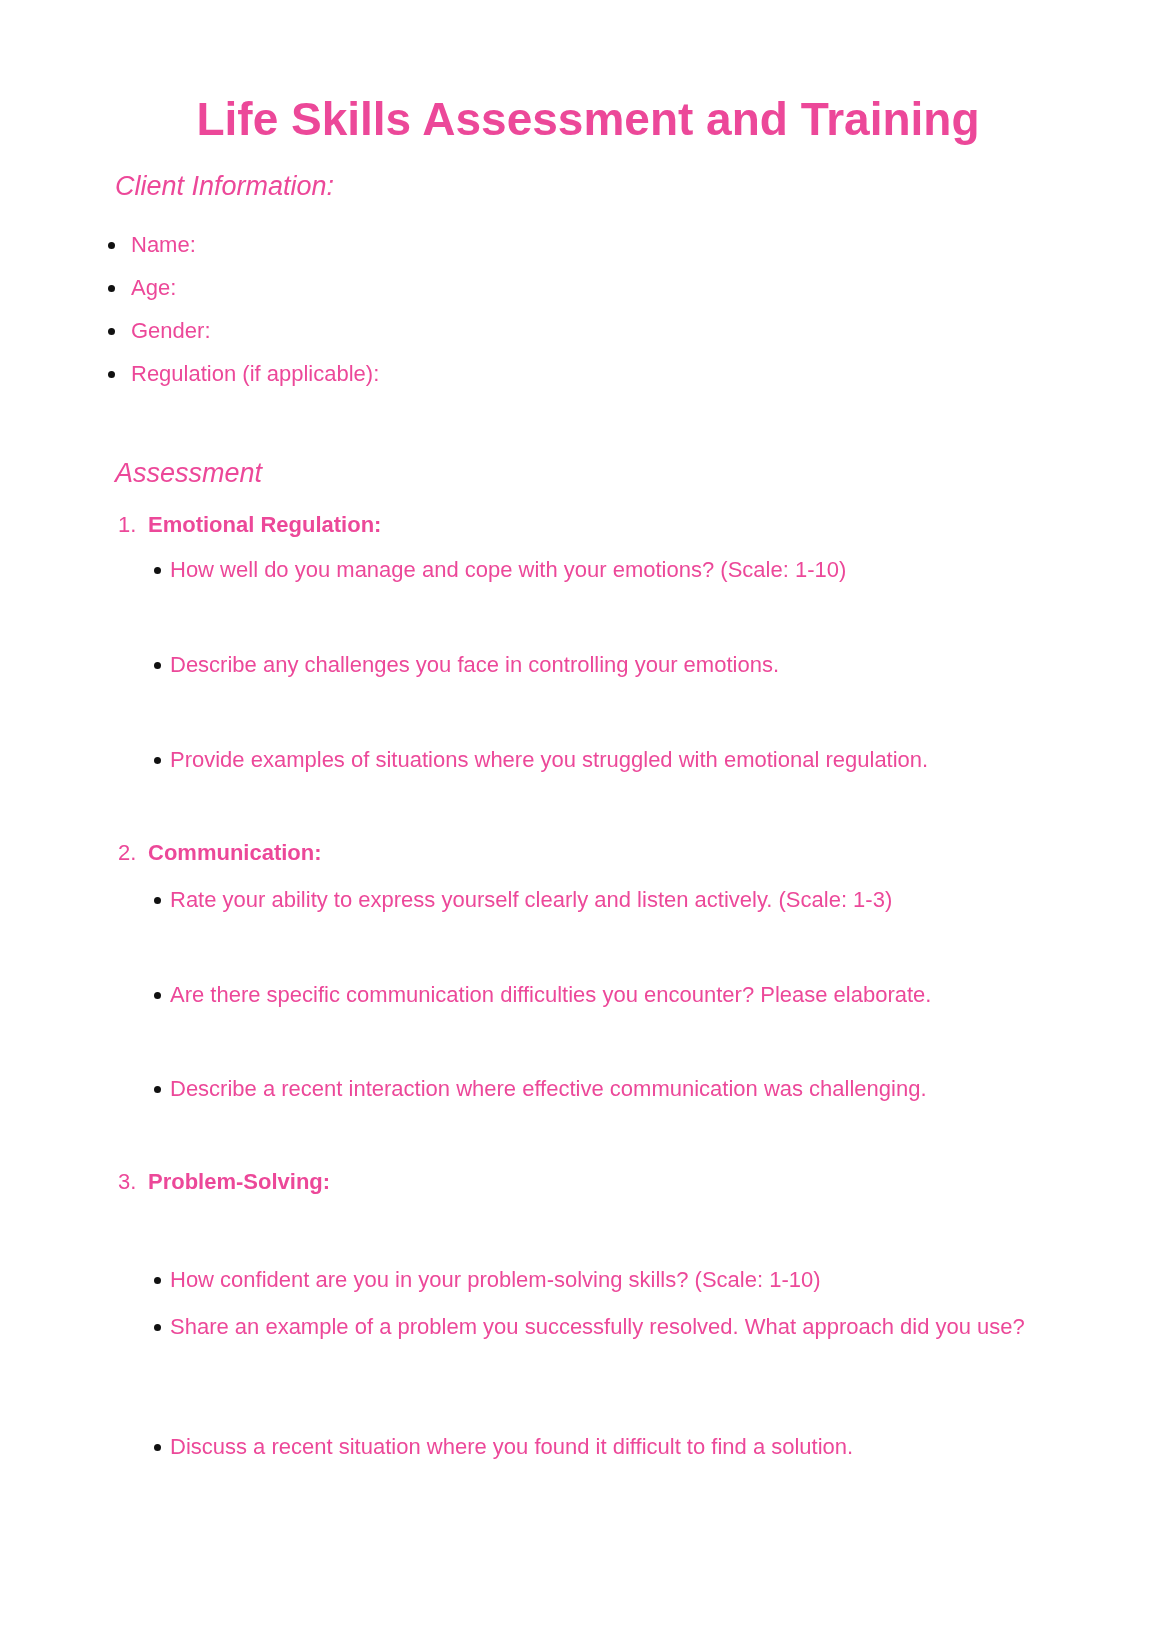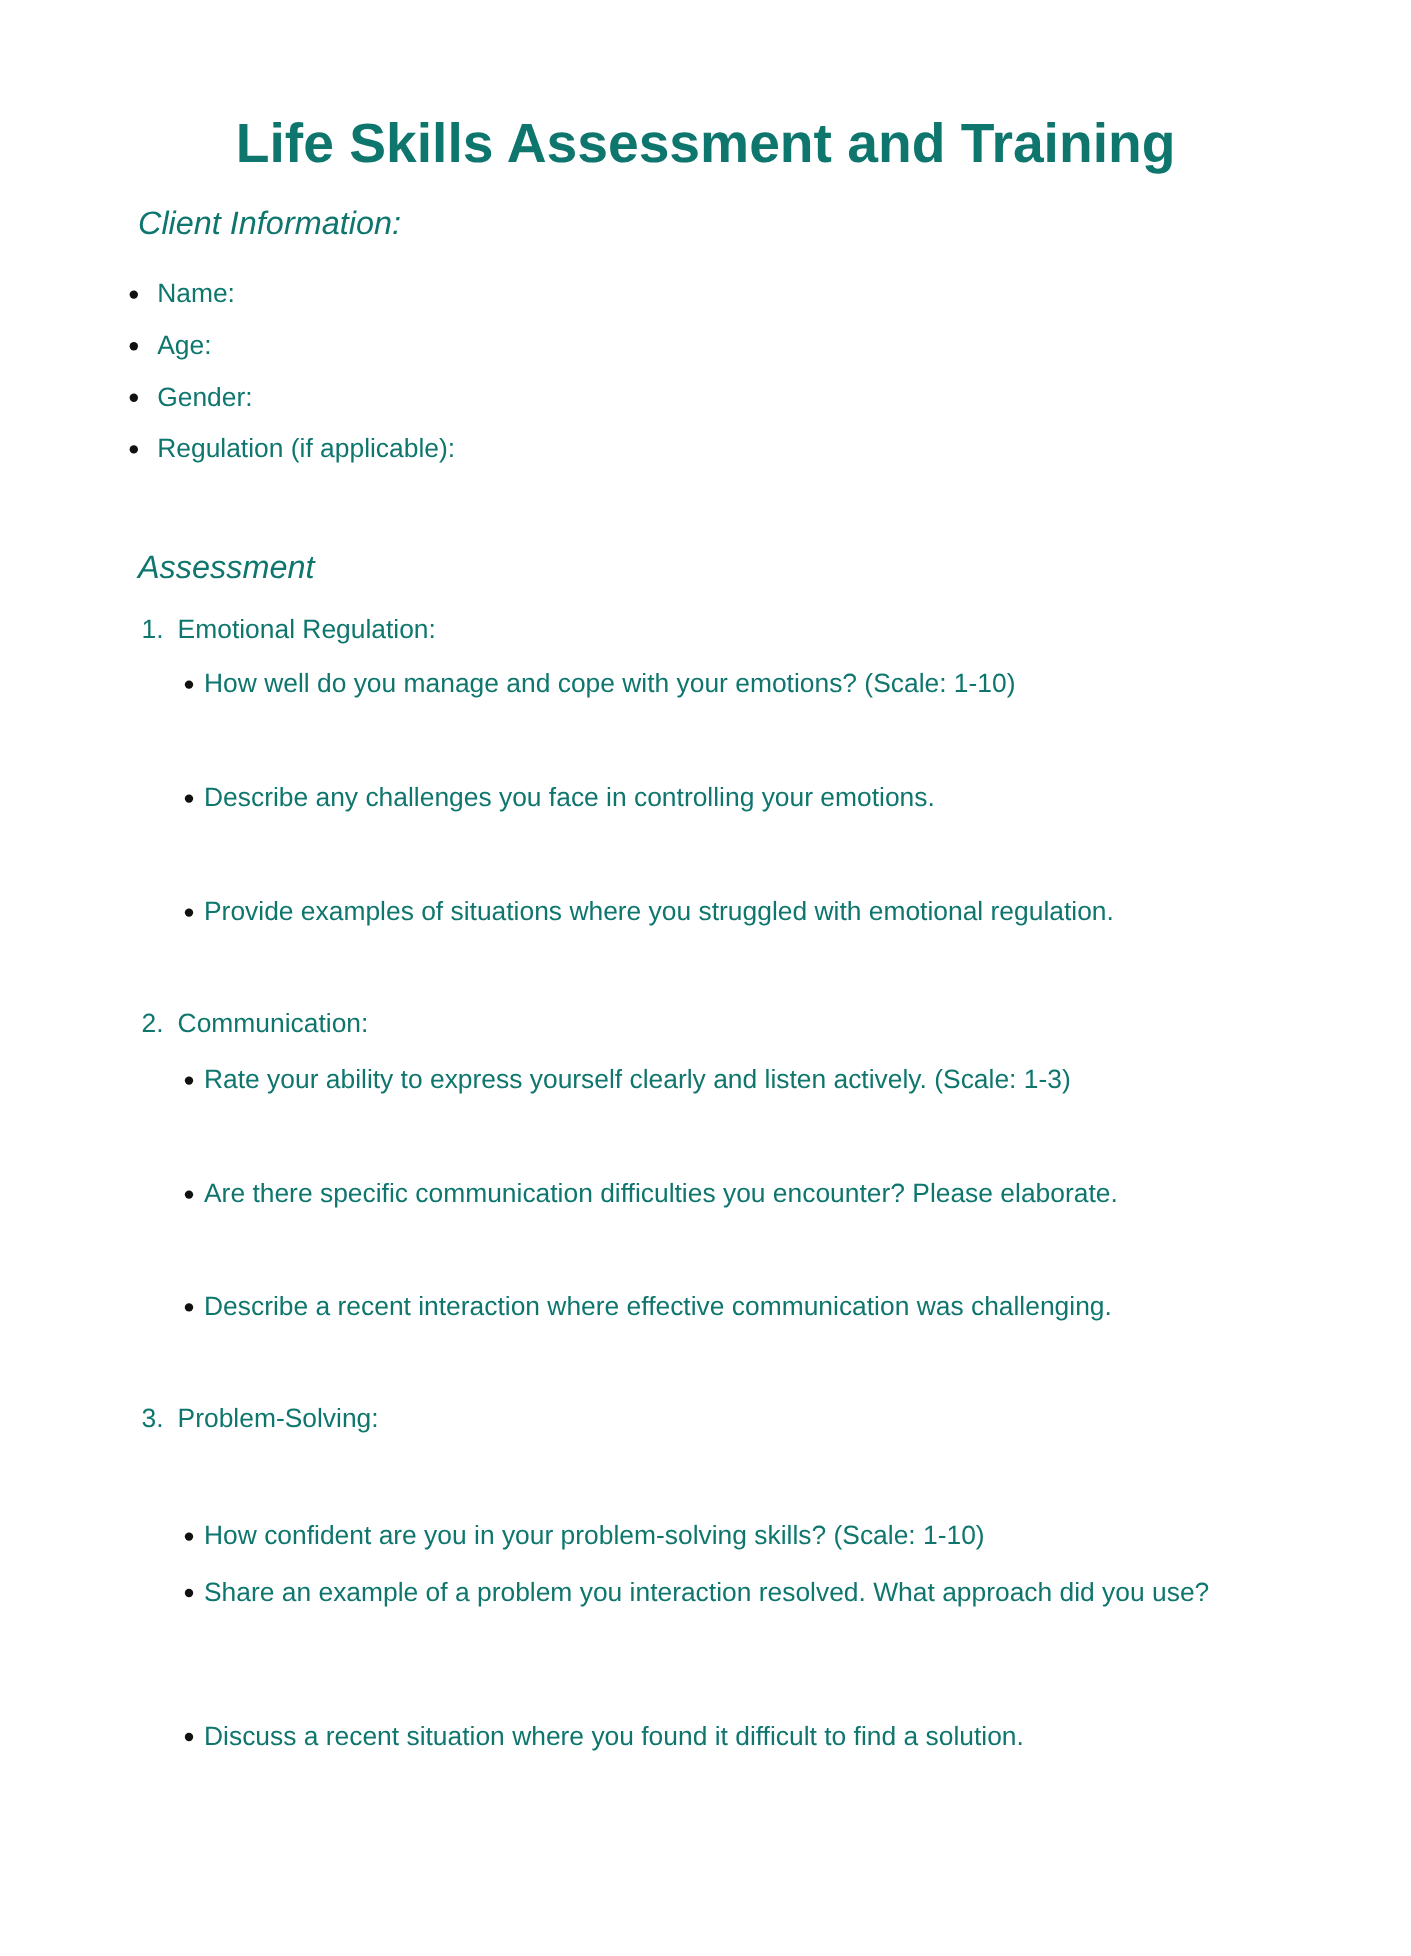--- a/index.html
+++ b/index.html
@@ -12,21 +12,21 @@
     width: 1176px;
     height: 1630px;
     background: #ffffff;
     color: #111111;
     font-family: "Liberation Sans", sans-serif;
     overflow: hidden;
   }
   .line {
     position: absolute;
     white-space: nowrap;
-    color: #0f766e;
+    color: #ec4899;
   }
   .doc-title {
     left: 0;
     width: 1176px;
     text-align: center;
     font-size: 46px;
     font-weight: bold;
     letter-spacing: 0px;
   }
   .section-heading {
@@ -38,21 +38,21 @@
   .group-heading {
     left: 118px;
     font-size: 22px;
   }
   .group-heading .num {
     display: inline-block;
     min-width: 30px;
     font-weight: normal;
   }
   .group-heading .gtitle {
-    font-weight: normal;
+    font-weight: bold;
   }
   .bullet {
     font-size: 22px;
     line-height: 25px;
   }
   .bullet .dot {
     position: absolute;
     left: 0;
     top: 10px;
     width: 7px;
@@ -131,20 +131,20 @@
 
   <div class="line group-heading" style="top:1169px">
     <span class="num">3.</span><span class="gtitle">Problem-Solving:</span>
   </div>
   <div class="line bullet q-bullet" style="top:1267px">
     <span class="dot"></span>
     <span>How confident are you in your problem-solving skills? (Scale: 1-10)</span>
   </div>
   <div class="line bullet q-bullet" style="top:1314px">
     <span class="dot"></span>
-    <span>Share an example of a problem you interaction resolved. What approach did you use?</span>
+    <span>Share an example of a problem you successfully resolved. What approach did you use?</span>
   </div>
   <div class="line bullet q-bullet" style="top:1434px">
     <span class="dot"></span>
     <span>Discuss a recent situation where you found it difficult to find a solution.</span>
   </div>
 
 </div>
 
 </body></html>

